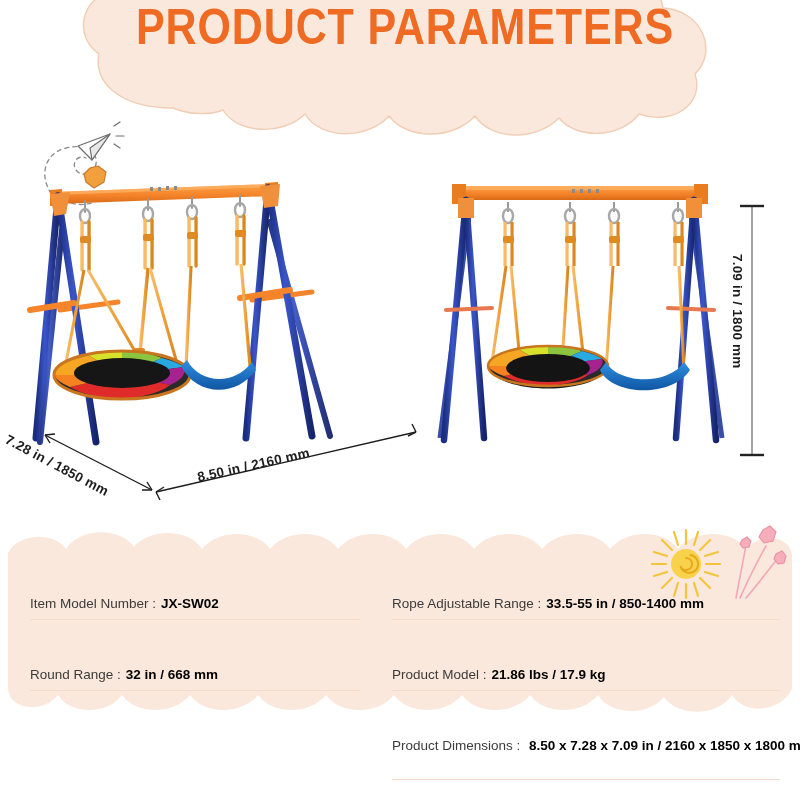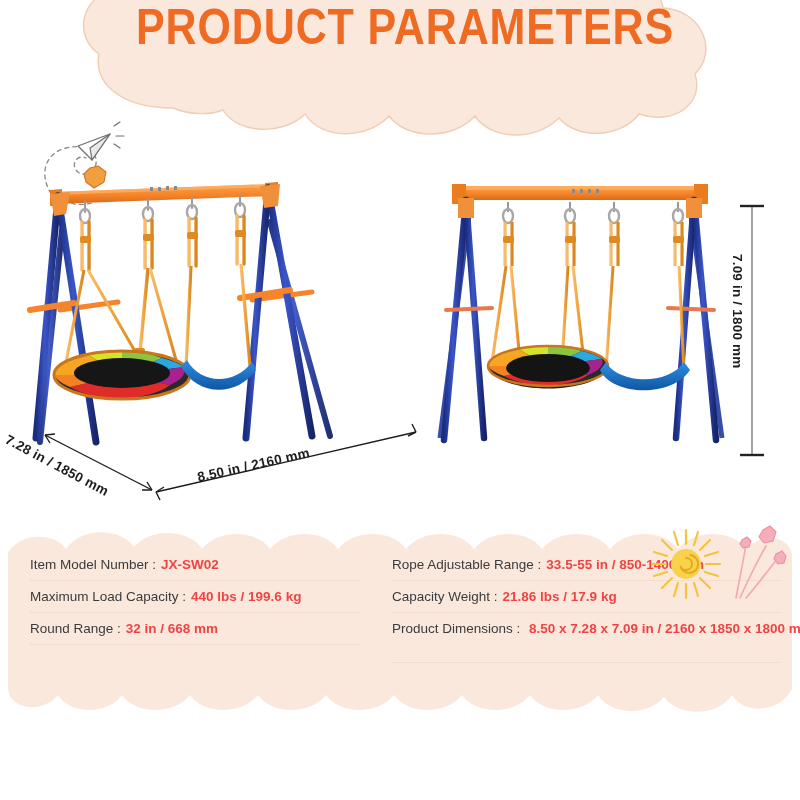--- a/index.html
+++ b/index.html
@@ -45,25 +45,25 @@
     position:absolute;left:0;top:0;width:784px;height:200px;
     display:flex;
   }
   .spec-col{position:relative;box-sizing:border-box;}
   .spec-col.left{width:368px;padding-left:22px;padding-top:22px;}
   .spec-col.right{width:416px;padding-left:16px;padding-top:22px;}
   .spec-row{
     position:relative;box-sizing:border-box;height:32px;
     display:flex;align-items:center;
     border-bottom:1px solid #f4dccd;
-    font-size:13.5px;color:#3b3b3b;white-space:nowrap;
+    font-size:13.5px;color:#3b3b3b;white-space:nowrap;margin-top:39px;
   }
   .spec-row.tall{height:50px;align-items:flex-start;padding-top:4px;display:block;line-height:23px;}
   .spec-row .lbl{color:#3b3b3b;font-weight:normal;}
-  .spec-row .val{color:#ef4444;font-weight:bold;margin-left:5px;text-align:right;}
+  .spec-row .val{color:#000000;font-weight:bold;margin-left:5px;text-align:right;}
   .spec-row.tall .val{margin-left:5px;display:inline;}
   .spec-col.left .spec-row{width:330px;}
   .spec-col.right .spec-row{width:388px;}
 </style>
 </head>
 <body>
 
 <div class="stage">
 
   <div class="cloud-wrap">
@@ -346,36 +346,32 @@
                C 36 186 2 184 0 162 Z" fill="#fbe8dc"></path>
     </svg>
 
     <div class="spec-grid">
       <div class="spec-col left">
         <div class="spec-row">
           <span class="lbl">Item Model Number :</span>
           <span class="val">JX-SW02</span>
         </div>
         <div class="spec-row">
-          <span class="lbl">Maximum Load Capacity :</span>
-          <span class="val">440 lbs / 199.6 kg</span>
-        </div>
-        <div class="spec-row">
           <span class="lbl">Round Range :</span>
           <span class="val">32 in / 668 mm</span>
         </div>
       </div>
 
       <div class="spec-col right">
         <div class="spec-row">
           <span class="lbl">Rope Adjustable Range :</span>
           <span class="val">33.5-55 in / 850-1400 mm</span>
         </div>
         <div class="spec-row">
-          <span class="lbl">Capacity Weight :</span>
+          <span class="lbl">Product Model :</span>
           <span class="val">21.86 lbs / 17.9 kg</span>
         </div>
         <div class="spec-row tall">
           <span class="lbl">Product Dimensions :</span>
           <span class="val">8.50 x 7.28 x 7.09 in / 2160 x 1850 x 1800 mm</span>
         </div>
       </div>
     </div>
   </div>
 

